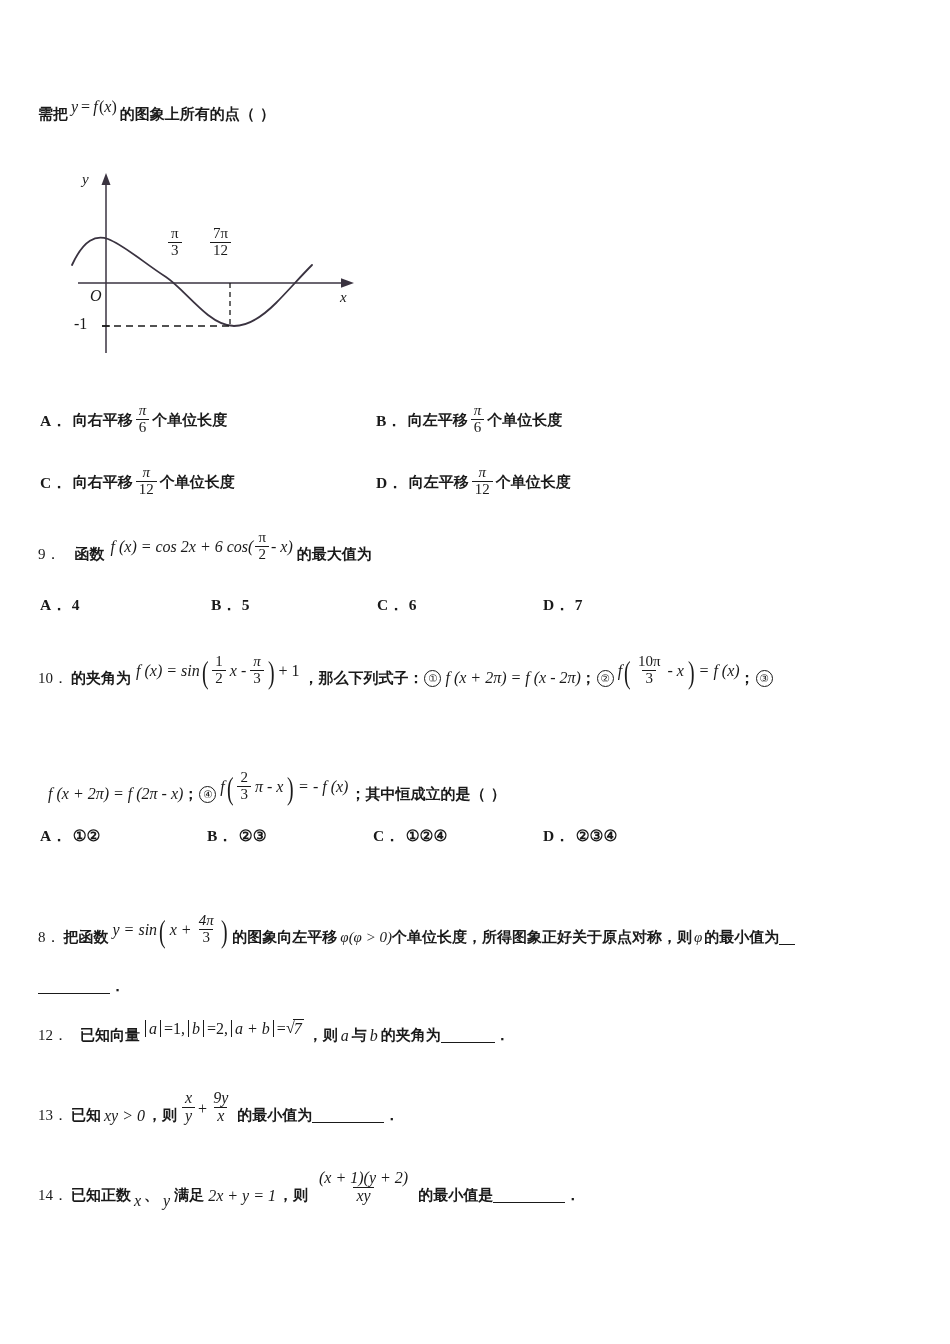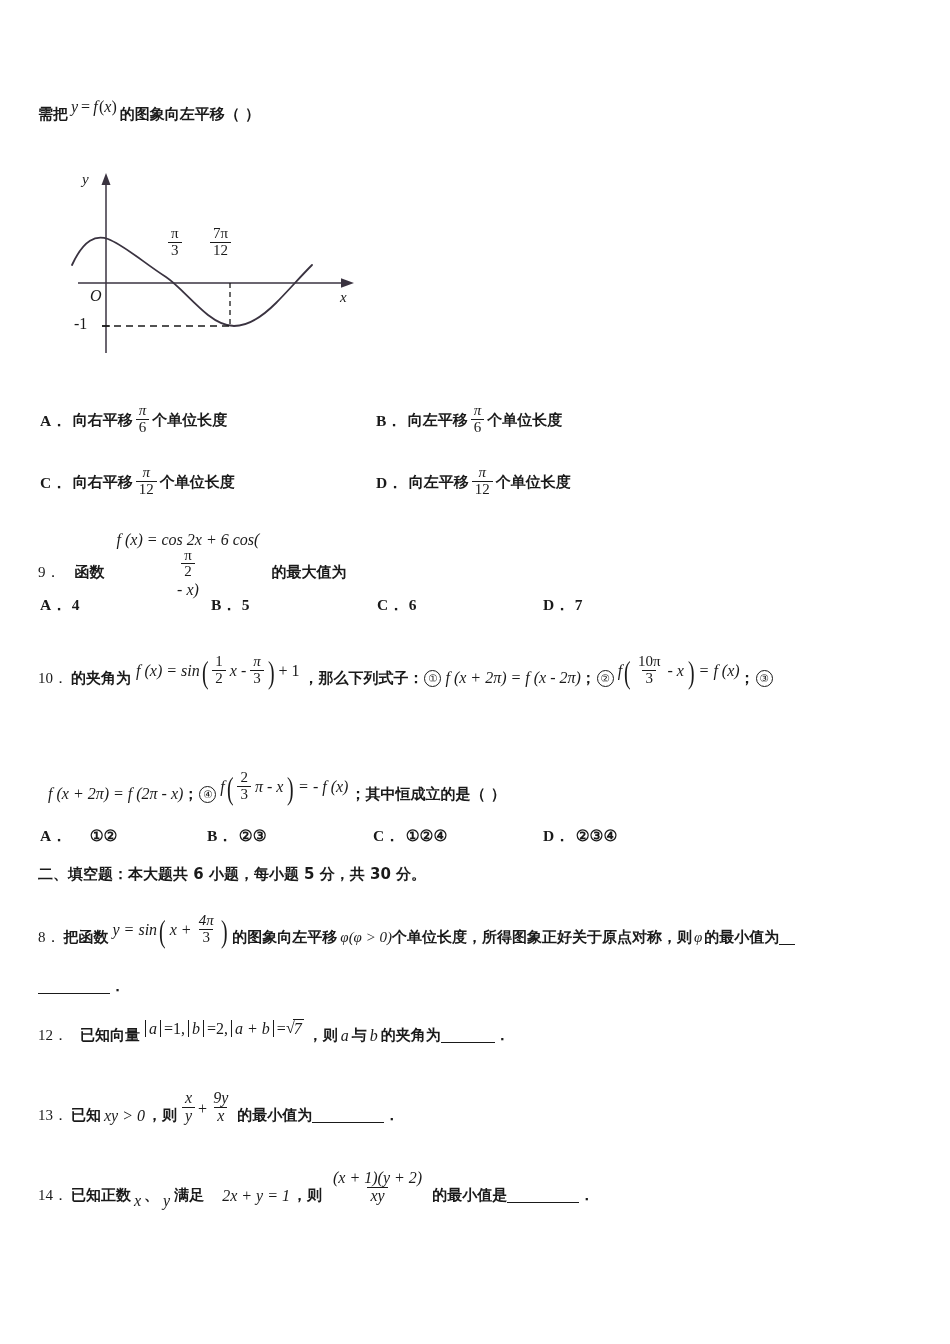--- a/index.html
+++ b/index.html
@@ -100,21 +100,21 @@
   <div class="line" style="left:38px; top:105px;">
     <span class="cn">需把</span>
     <span class="math sup-raise" style="margin:0 3px;">
       <span class="mi">y</span>
         <span class="mn" style="font-style:normal;padding:0 3px;">=</span>
         <span class="mi">f</span>
         <span class="mn" style="font-style:normal;"> (</span>
         <span class="mi">x</span>
         <span class="mn" style="font-style:normal;">)</span>
     </span>
-    <span class="cn">的图象向左平移（   ）</span>
+    <span class="cn">的图象上所有的点（   ）</span>
   </div>
 
   <div id="figure" style="left:62px; top:165px; width:310px; height:195px;">
     <svg width="310" height="195" viewBox="0 0 310 195" xmlns="http://www.w3.org/2000/svg">
 
       <g stroke="#3a3340" fill="none" stroke-width="1.5">
         <line x1="44" y1="188" x2="44" y2="16"></line>
         <line x1="16" y1="118" x2="282" y2="118"></line>
       </g>
 
@@ -191,29 +191,29 @@
     <span class="frac" style="font-size:15px; margin:0 3px;">
       <span class="num mi">π</span>
       <span class="den mn">12</span>
     </span>
     <span class="cn">个单位长度</span>
   </div>
 
   <div class="line" style="left:38px; top:538px;">
     <span class="qnum">9．</span>
     <span class="cn" style="margin-left:14px;">函数</span>
-    <span class="math sup-raise" style="margin-left:12px;flex-direction:column;">
+    <span class="math sup-raise" style="margin-left:6px;">
       <span>f (x) = cos 2x + 6 cos(</span>
       <span class="frac" style="font-size:15px;">
         <span class="num mn" style="font-style:normal;">π</span>
         <span class="den mn" style="font-style:normal;">2</span>
       </span>
       <span>- x)</span>
     </span>
-    <span class="cn" style="margin-left:12px;">的最大值为</span>
+    <span class="cn" style="margin-left:4px;">的最大值为</span>
   </div>
 
   <div class="line" style="left:40px; top:596px;">
     <span class="opt-letter">A．</span>
     <span class="opt-letter" style="margin-left:5px;">4</span>
   </div>
   <div class="line" style="left:211px; top:596px;">
     <span class="opt-letter">B．</span>
     <span class="opt-letter" style="margin-left:5px;">5</span>
   </div>
@@ -277,38 +277,35 @@
       </span>
       <span style="margin:0 2px;">π - x</span>
       <span class="paren-big">)</span>
       <span style="margin-left:2px;">= - f (x)</span>
     </span>
     <span class="cn" style="margin-left:2px;">；其中恒成立的是（   ）</span>
   </div>
 
   <div class="line" style="left:40px; top:827px;">
     <span class="opt-letter">A．</span>
-    <span class="opt-letter" style="margin-left:23px;">①②</span>
+    <span class="opt-letter" style="margin-left:6px;">①②</span>
   </div>
   <div class="line" style="left:207px; top:827px;">
     <span class="opt-letter">B．</span>
     <span class="opt-letter" style="margin-left:6px;">②③</span>
   </div>
   <div class="line" style="left:373px; top:827px;">
     <span class="opt-letter">C．</span>
     <span class="opt-letter" style="margin-left:6px;">①②④</span>
   </div>
   <div class="line" style="left:543px; top:827px;">
     <span class="opt-letter">D．</span>
     <span class="opt-letter" style="margin-left:6px;">②③④</span>
   </div>
 
-  <div class="line" style="left:38px; top:866px;">
-    <span class="cn">二、填空题：本大题共 6 小题，每小题 5 分，共 30 分。</span>
-  </div>
 
   <div class="line" style="left:38px; top:921px;">
     <span class="qnum">8．</span>
     <span class="cn" style="margin-left:3px;text-align:center;">把函数</span>
     <span class="math sup-raise" style="margin-left:4px;">
       <span>y = sin</span>
       <span class="paren-big">(</span>
       <span style="margin:0 2px;">x +</span>
       <span class="frac" style="font-size:15px;">
         <span class="num mi">4π</span>
@@ -380,21 +377,21 @@
     <span class="cn">．</span>
   </div>
 
   <div class="line" style="left:38px; top:1178px;">
     <span class="qnum">14．</span>
     <span class="cn" style="margin-left:3px;">已知正数</span>
     <span class="math sub-drop" style="margin:0 3px;">x</span>
     <span class="cn">、</span>
     <span class="math sub-drop" style="margin:0 4px;">y</span>
     <span class="cn">满足</span>
-    <span class="math" style="margin-left:18px;">2x + y = 1</span>
+    <span class="math" style="margin-left:4px;">2x + y = 1</span>
     <span class="cn" style="margin-left:2px;">，则</span>
     <span class="math sup-raise" style="margin-left:6px;">
       <span class="frac" style="font-size:16px;">
         <span class="num mi" style="font-style:italic;">(x + 1)(y + 2)</span>
         <span class="den mi">xy</span>
       </span>
     </span>
     <span class="cn" style="margin-left:5px;">的最小值是</span>
     <span class="blank" style="width:72px;"></span>
     <span class="cn">．</span>

